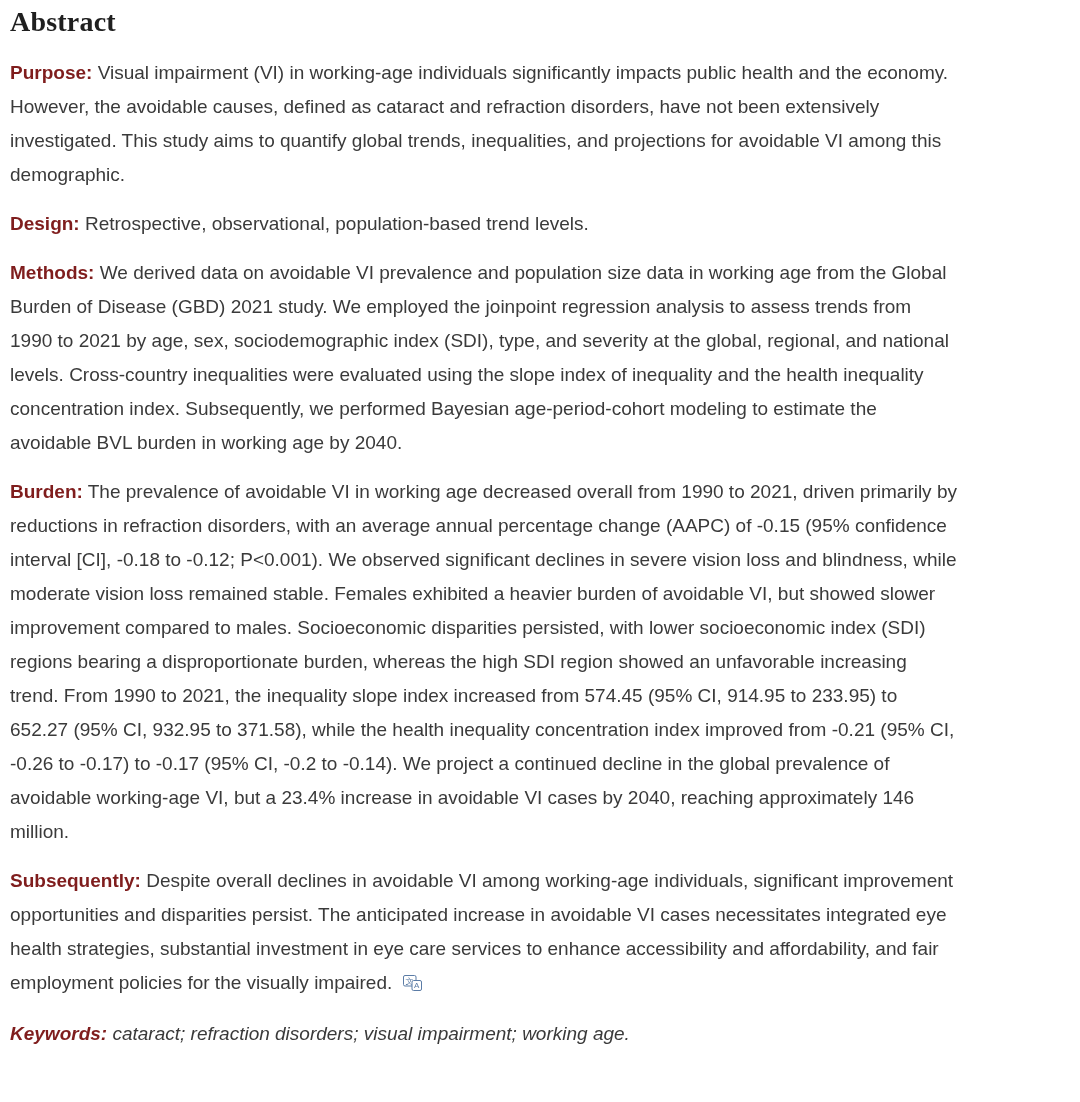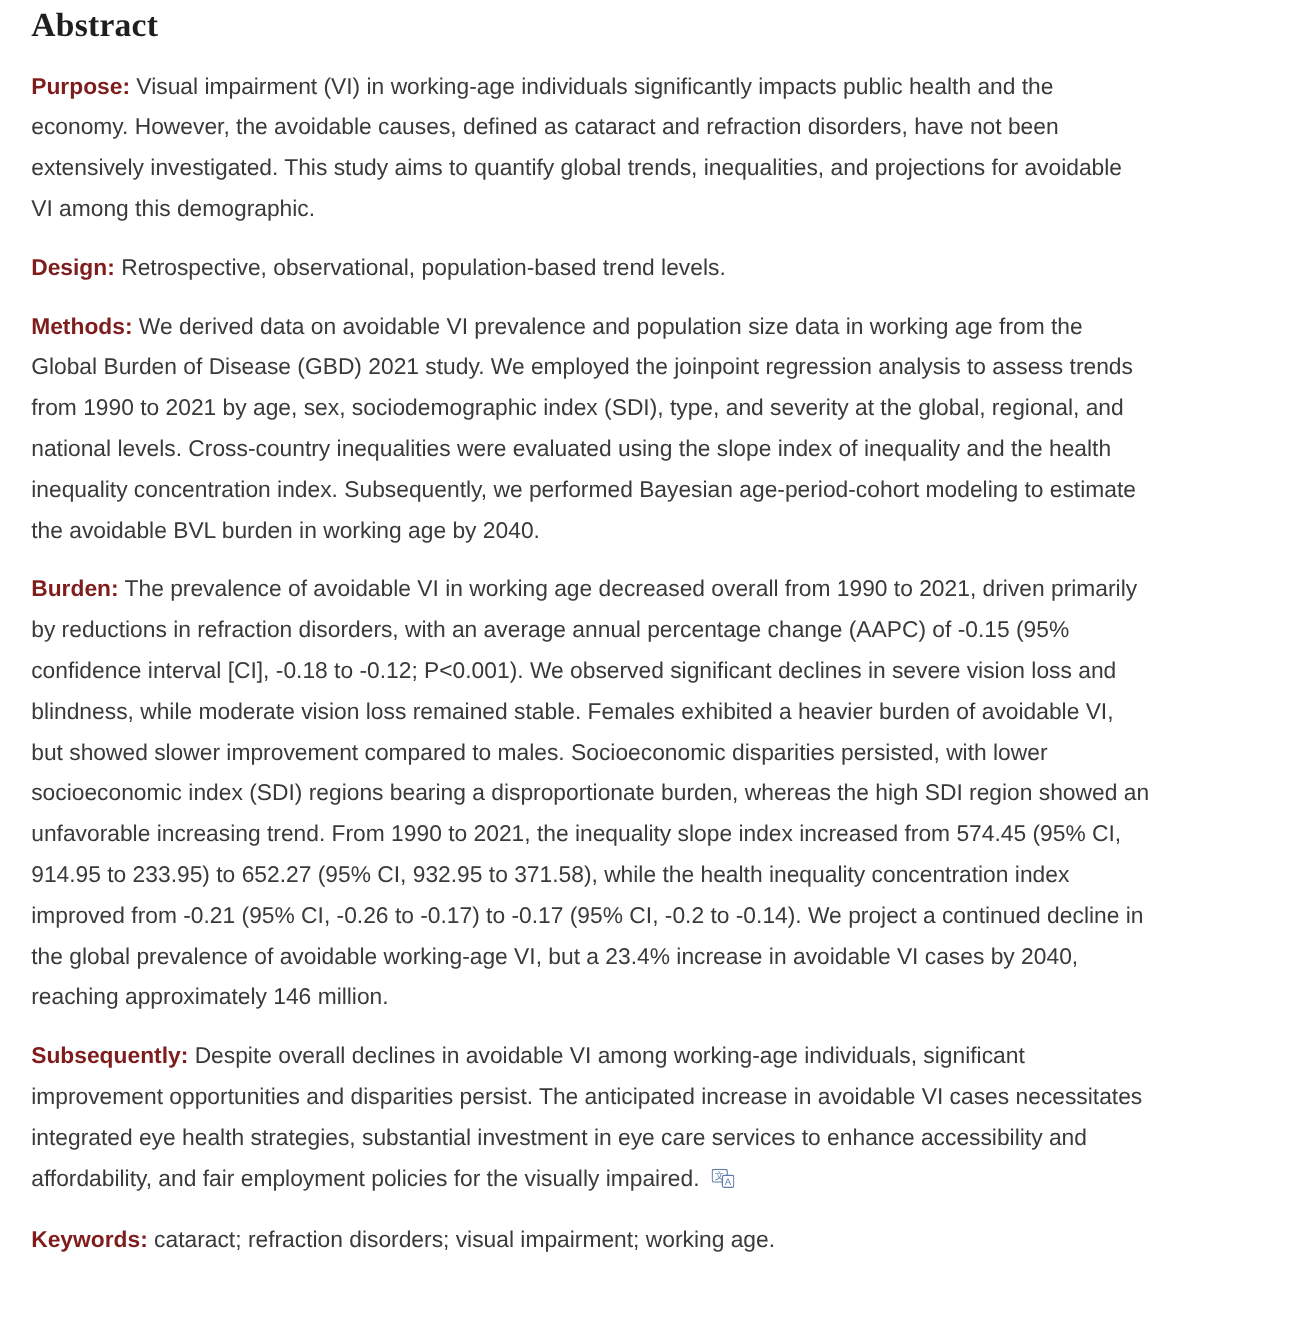--- a/index.html
+++ b/index.html
@@ -8,39 +8,40 @@
     padding: 0;
     background: #ffffff;
   }
   body {
     font-family: "Liberation Sans", "DejaVu Sans", sans-serif;
     color: #333333;
   }
   .page {
     width: 1004px;
     min-height: 1102px;
-    padding: 6px 46px 24px 26px;
+    padding: 6px 46px 24px 10px;
     background: #ffffff;
   }
   .abstract-heading {
     font-family: "Liberation Serif", "DejaVu Serif", serif;
     font-size: 28px;
     font-weight: 700;
     color: #1f1f1f;
     margin: 0 0 18px 0;
     letter-spacing: 0.2px;
   }
   p.section {
     font-size: 19px;
     line-height: 34px;
     margin: 0 0 15px 0;
     color: #3a3a3a;
   }
   p.section:last-child {
     margin-bottom: 0;
+    font-style: italic;
   }
   .label {
     font-weight: 700;
     color: #7f1d1d;
   }
   .translate-icon {
     display: inline-block;
     vertical-align: -2px;
     margin-left: 5px;
     cursor: pointer;

